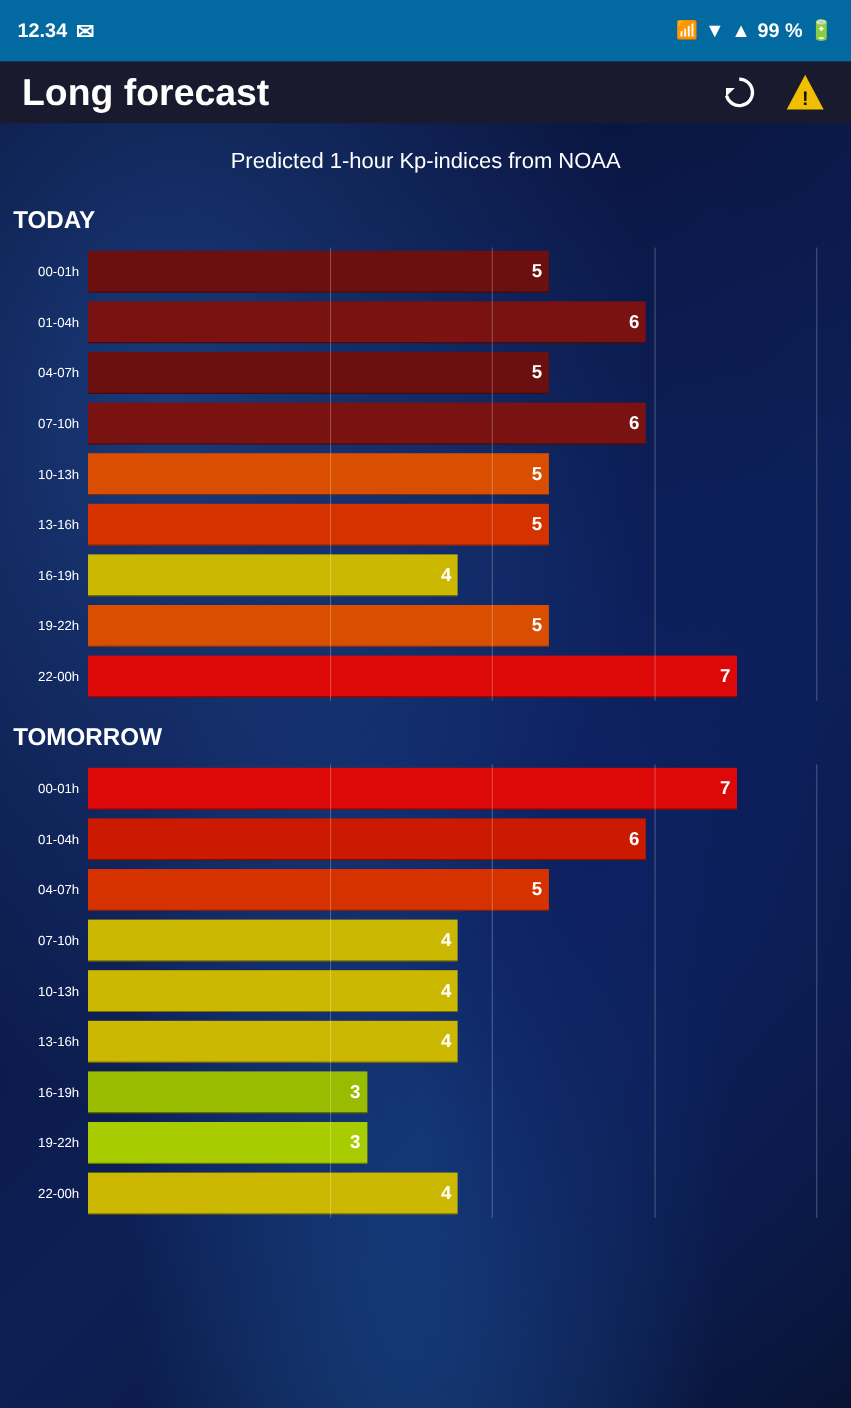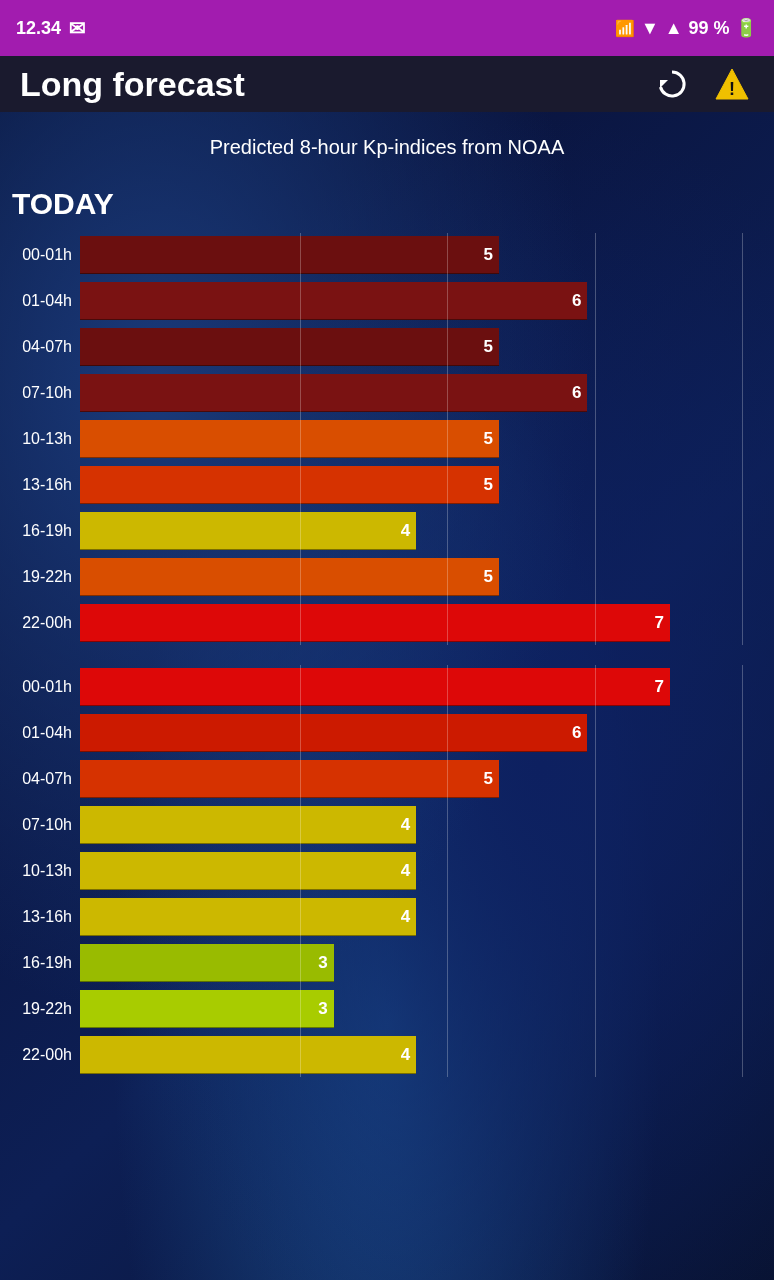--- a/index.html
+++ b/index.html
@@ -22,21 +22,21 @@
         radial-gradient(ellipse at 20% 30%, #1a3a7a 0%, transparent 50%),
         radial-gradient(ellipse at 70% 60%, #0d2060 0%, transparent 60%),
         radial-gradient(ellipse at 50% 80%, #1a4a8a 0%, transparent 50%),
         linear-gradient(135deg, #050d2e 0%, #0a1540 30%, #0d1f55 60%, #081230 100%);
       z-index: -1;
     }
 
     
     .status-bar {
       height: 56px;
-      background: #a21caf;
+      background: #0369a1;
       display: flex;
       align-items: center;
       justify-content: space-between;
       padding: 0 16px;
       color: white;
       font-size: 18px;
       font-weight: bold;
     }
 
     .status-left {
@@ -90,41 +90,41 @@
     .chart-subtitle {
       color: white;
       font-size: 20px;
       text-align: center;
       margin-bottom: 20px;
       padding: 8px;
     }
 
     .section-label {
       color: white;
-      font-size: 30px;
+      font-size: 22px;
       font-weight: bold;
       margin: 8px 0 12px 0;
       padding-left: 4px;
     }
 
     
     .chart-container {
       width: 100%;
     }
 
     .bar-row {
       display: flex;
       align-items: center;
       margin-bottom: 2px;
       height: 44px;
     }
 
     .bar-label {
       color: white;
-      font-size: 16px;
+      font-size: 12px;
       width: 72px;
       min-width: 72px;
       text-align: right;
       padding-right: 8px;
     }
 
     .bar-area {
       flex: 1;
       height: 38px;
       position: relative;
@@ -206,21 +206,21 @@
     <div class="header-icon">
       <svg width="36" height="36" viewBox="0 0 36 36">
         <polygon points="18,3 34,33 2,33" fill="#f0c000" stroke="#f0c000" stroke-width="1"></polygon>
         <text x="18" y="29" text-anchor="middle" font-size="18" font-weight="bold" fill="#111">!</text>
       </svg>
     </div>
   </div>
 </div>
 
 <div class="main-content">
-  <div class="chart-subtitle">Predicted 8-hour Kp-indices from NOAA</div>
+  <div class="chart-subtitle">Predicted 1-hour Kp-indices from NOAA</div>
 
   <div class="chart-container">
     <div class="section-label">TODAY</div>
     <div class="chart-wrapper" id="today-wrapper">
 
     <div class="vertical-lines">
           <div class="vline" style="left: 219.5px;"></div>
           <div class="vline" style="left: 367px;"></div>
           <div class="vline" style="left: 514.5px;"></div>
           <div class="vline" style="left: 662px;"></div>
@@ -294,20 +294,21 @@
           <div class="bar-area">
             <div class="bar" style="width: 590px; background: rgb(221, 8, 8); border-bottom: 1px solid rgba(0, 0, 0, 0.4);">
               <span class="bar-value">7</span>
             </div>
           </div>
         </div>
       </div>
   </div>
 
   <div class="chart-container tomorrow-section">
+    <div class="section-label">TOMORROW</div>
     <div class="chart-wrapper" id="tomorrow-wrapper">
 
     <div class="vertical-lines">
           <div class="vline" style="left: 219.5px;"></div>
           <div class="vline" style="left: 367px;"></div>
           <div class="vline" style="left: 514.5px;"></div>
           <div class="vline" style="left: 662px;"></div>
         </div>
         <div class="bar-row">
           <div class="bar-label">00-01h</div>

